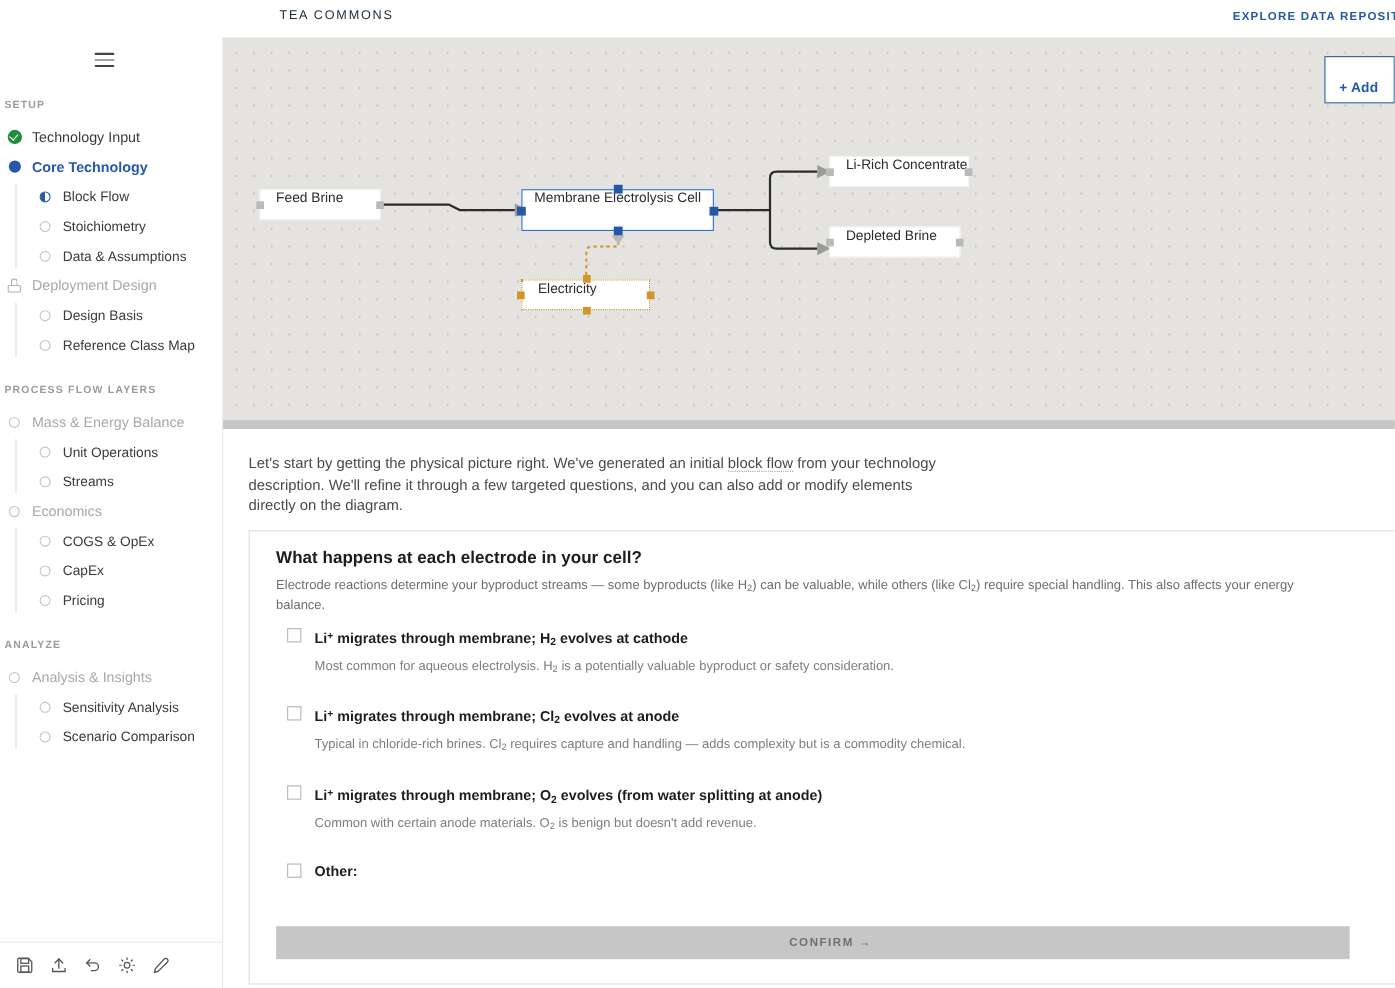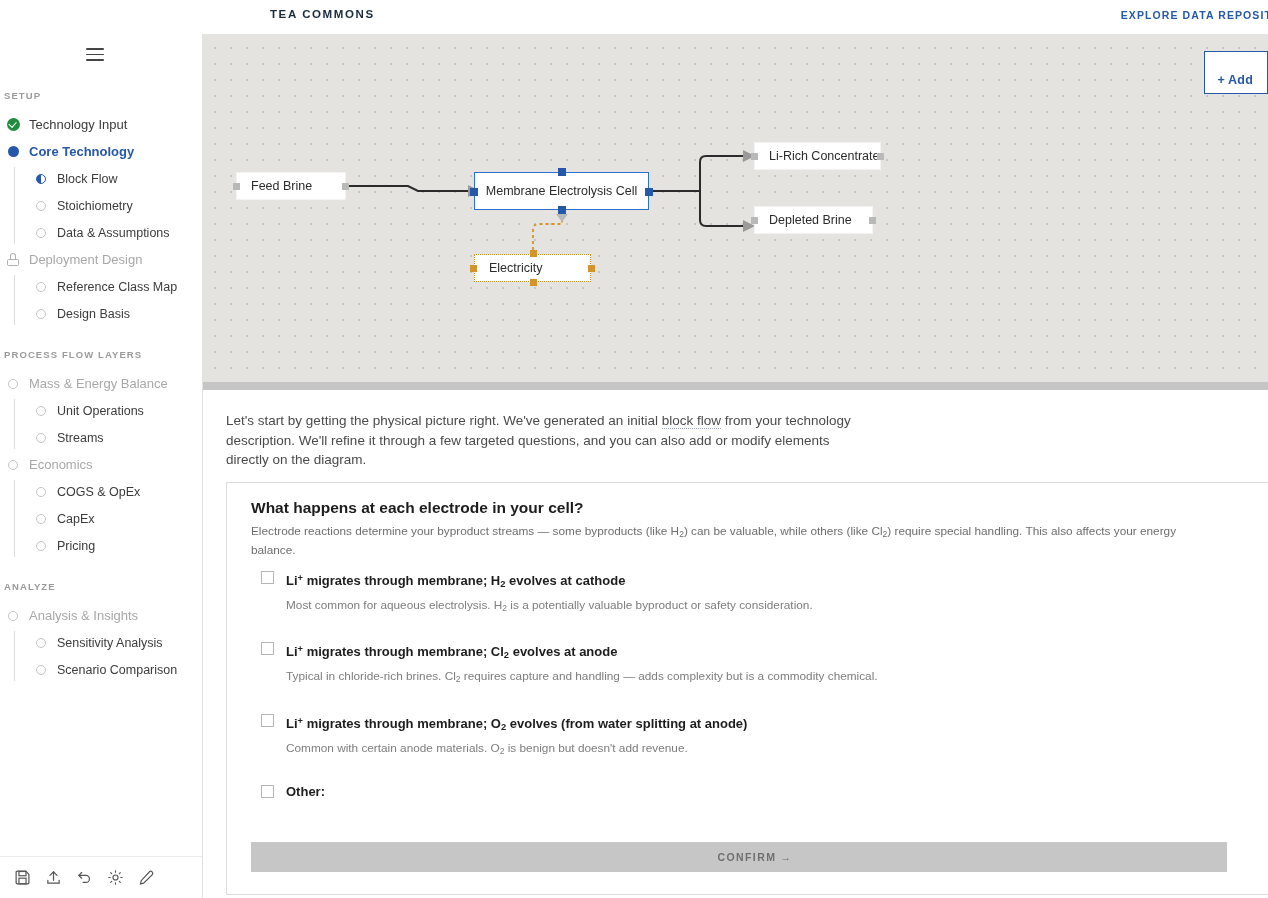--- a/index.html
+++ b/index.html
@@ -11,22 +11,22 @@
     overflow: hidden;
   }
 
   
   .topbar {
     position: absolute; top: 0; left: 0; width: 1268px; height: 34px;
     background: #ffffff;
     display: flex; align-items: center;
   }
   .brand {
-    position: absolute; left: 270px; top: 8px;
-    font-size: 11.5px; font-weight: 700; letter-spacing: 1.6px;
+    position: absolute; left: 254px; top: 8px;
+    font-size: 11.5px; font-weight: 400; letter-spacing: 1.6px;
     color: #1a2b3c;
   }
   .explore-link {
     position: absolute; right: -4px; top: 9px;
     font-size: 10.5px; font-weight: 700; letter-spacing: 1.1px;
     color: #2558a8; white-space: nowrap; cursor: pointer;
   }
 
   
   .sidebar {
@@ -113,21 +113,21 @@
   .btn-add {
     position: absolute; right: 0px; top: 17px;
     border: 1.4px solid #2558a8; background: #fff; color: #2558a8;
     font-size: 12.5px; font-weight: 600; letter-spacing: .2px;
     padding: 21px 14px 6px 12px; cursor: pointer;
     font-family: "Liberation Sans", sans-serif;
   }
 
   .node {
     position: absolute; background: #ffffff;
-    display: flex; align-items: center;
+    display: flex; 
     font-size: 12.5px; color: #2b2b2b; padding-left: 14px;
   }
   .node.plain { border: 1px solid #f3f3f3; }
   .node.sel {
     border: 1.8px solid #2d6fd0; justify-content: center; padding-left: 0;
     font-weight: 500;
   }
   .node.res { border: 1.4px dotted #c8912c; }
 
   .h { position: absolute; width: 7px; height: 7px; background: #b9b9b9; }
@@ -244,27 +244,27 @@
           </span>
       </span>
       <span class="lbl">Deployment Design</span>
     </div>
 
     <div class="subgroup">
       <div class="nav-row">
         <span class="bullet">
             <span class="ic-ring"></span>
           </span>
+        <span class="lbl">Design Basis</span>
+      </div>
+      <div class="nav-row">
+        <span class="bullet">
+            <span class="ic-ring"></span>
+          </span>
         <span class="lbl">Reference Class Map</span>
-      </div>
-      <div class="nav-row">
-        <span class="bullet">
-            <span class="ic-ring"></span>
-          </span>
-        <span class="lbl">Design Basis</span>
       </div>
     </div>
 
     <div class="sec-label sp">PROCESS FLOW LAYERS</div>
 
     <div class="nav-row muted">
       <span class="bullet">
           <span class="ic-ring"></span>
         </span>
       <span class="lbl">Mass &amp; Energy Balance</span>

